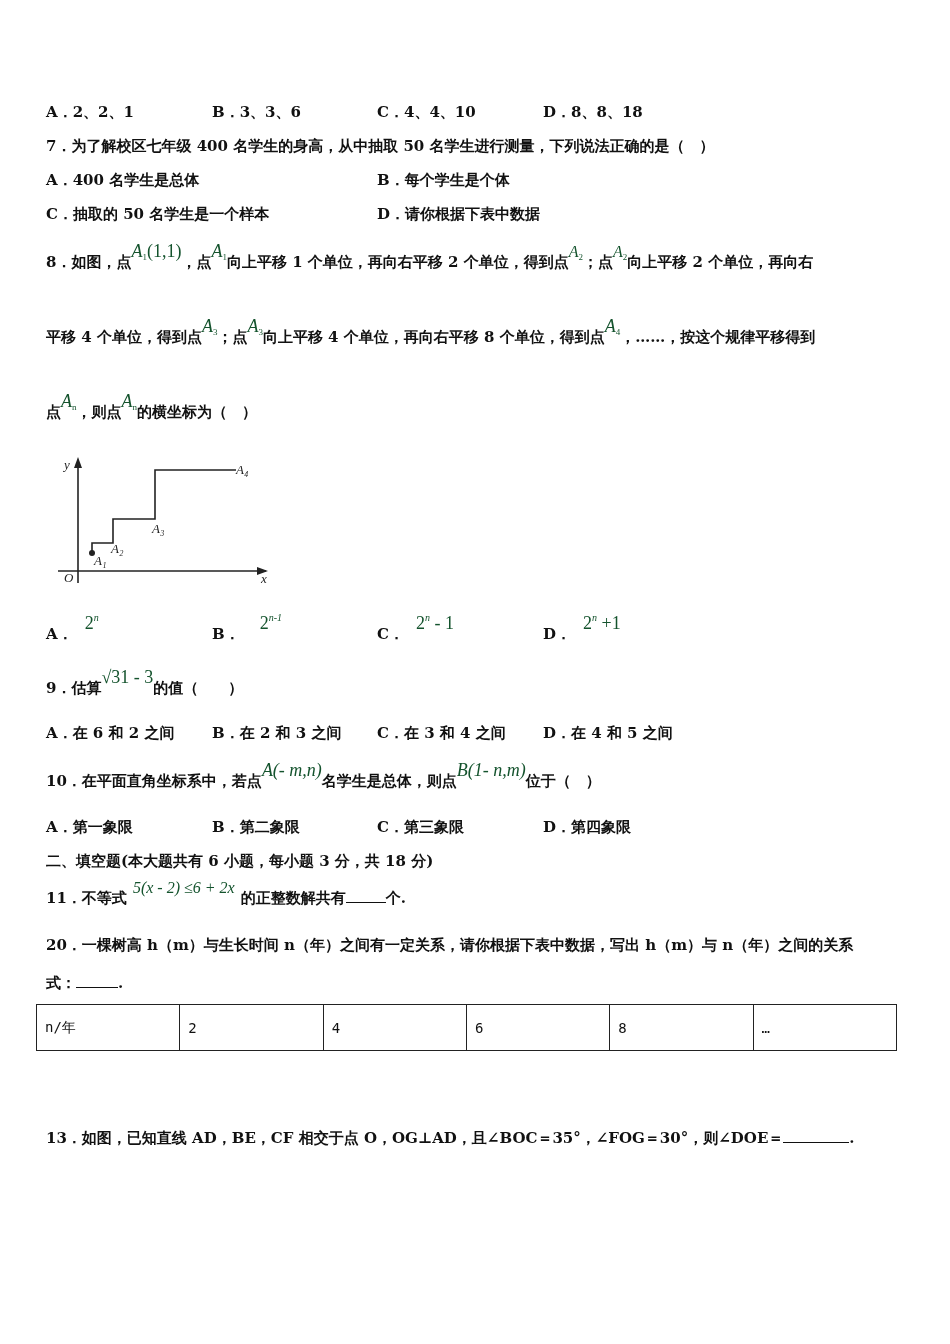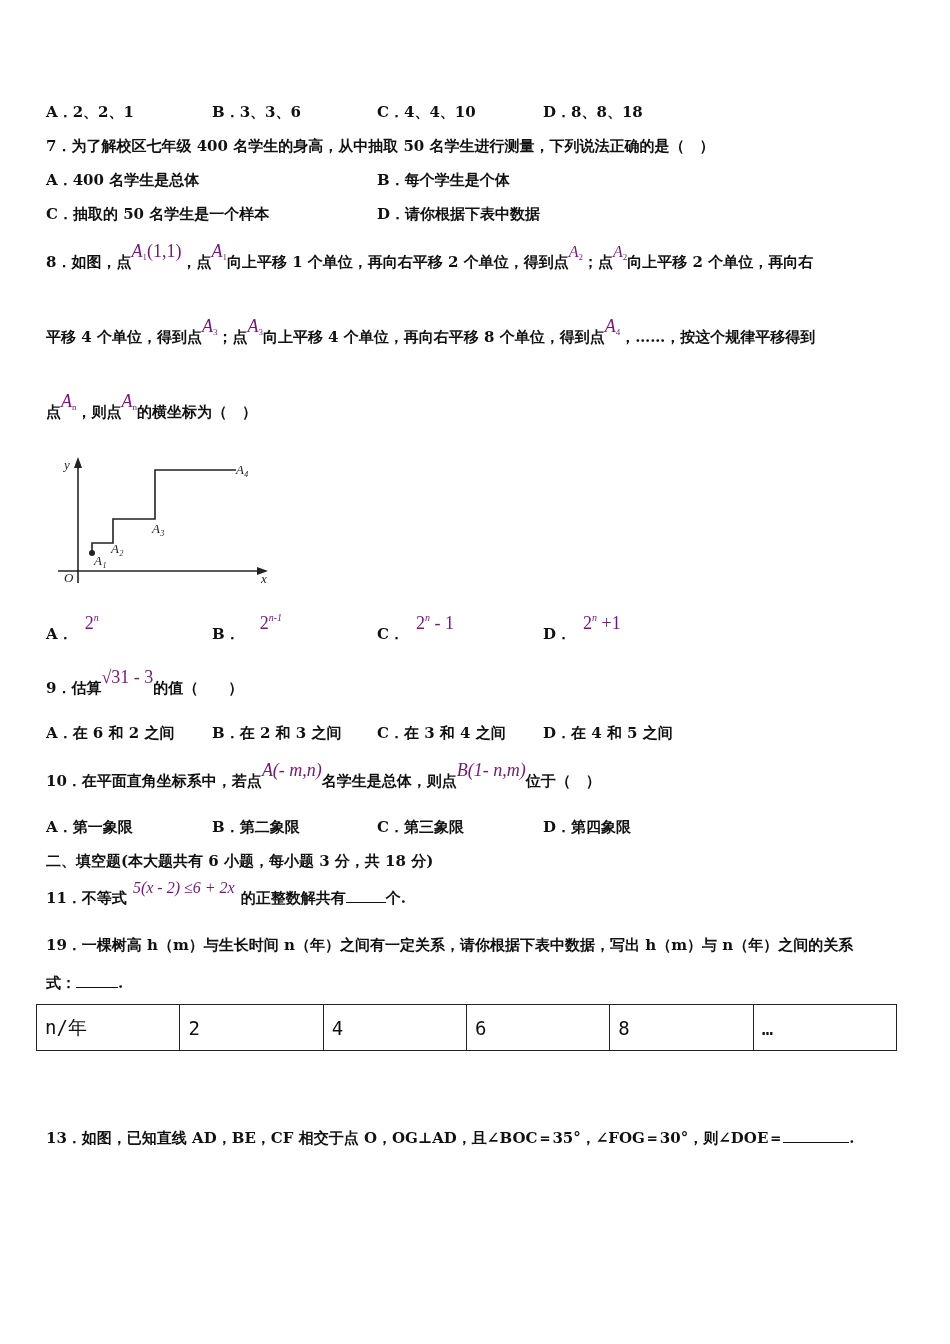--- a/index.html
+++ b/index.html
@@ -8,33 +8,33 @@
       font-family: "DejaVu Serif", "Liberation Serif", serif;
       color: #111;
     }
     .line {
       position: absolute; left: 46px; white-space: nowrap;
       font-size: 15px; font-weight: bold; line-height: 20px;
     }
     .opt { position: absolute; white-space: nowrap; font-size: 15px; font-weight: bold; line-height: 20px; }
     .math {
       font-family: "Liberation Serif", "DejaVu Serif", serif;
-      font-weight: normal; color: #701a75; font-style: italic;
+      font-weight: normal; color: #14532d; font-style: italic;
     }
     .math.up { position: relative; top: -10px; font-size: 18px; }
     .math.sm { font-size: 16px; }
     .math .nr { font-style: normal; }
     sub.s { font-size: 9px; vertical-align: -3px; font-style: normal; }
     sup.s { font-size: 10px; vertical-align: 8px; font-style: italic; }
     .blank { display: inline-block; border-bottom: 1px solid #111; height: 14px; vertical-align: baseline; }
     table.data {
       position: absolute; left: 36px; top: 1004px; width: 861px;
       border-collapse: collapse;
       font-family: "DejaVu Sans Mono", "Liberation Mono", monospace;
-      font-size: 19px;
+      font-size: 14px;
     }
     table.data td {
       border: 1.5px solid #222; height: 45px; padding: 0 0 0 8px;
       vertical-align: middle; width: 135px;
     }
     .graph { position: absolute; left: 56px; top: 455px; width: 230px; height: 130px; }
   </style>
 </head>
 <body>
 
@@ -109,21 +109,21 @@
 <div class="opt" style="left:212px;top:817px;">B．第二象限</div>
 <div class="opt" style="left:377px;top:817px;">C．第三象限</div>
 <div class="opt" style="left:543px;top:817px;">D．第四象限</div>
 
 <div class="line" style="top:851px;">二、填空题(本大题共有 6 小题，每小题 3 分，共 18 分)</div>
 
 <div class="line" style="top:888px;">
   <span>11．不等式</span><span class="math up sm" style="margin:0 6px;">5(x - 2) ≤6 + 2x</span><span>的正整数解共有</span><span class="blank" style="width:40px;"></span><span>个.</span>
 </div>
 
-<div class="line" style="top:935px;">19．一棵树高 h（m）与生长时间 n（年）之间有一定关系，请你根据下表中数据，写出 h（m）与 n（年）之间的关系</div>
+<div class="line" style="top:935px;">20．一棵树高 h（m）与生长时间 n（年）之间有一定关系，请你根据下表中数据，写出 h（m）与 n（年）之间的关系</div>
 <div class="line" style="top:973px;">
   <span>式：</span><span class="blank" style="width:42px;"></span><span>.</span>
 </div>
 
 <table class="data">
   <tbody>
       <tr>
     <td>n/年</td>
     <td>2</td>
     <td>4</td>

